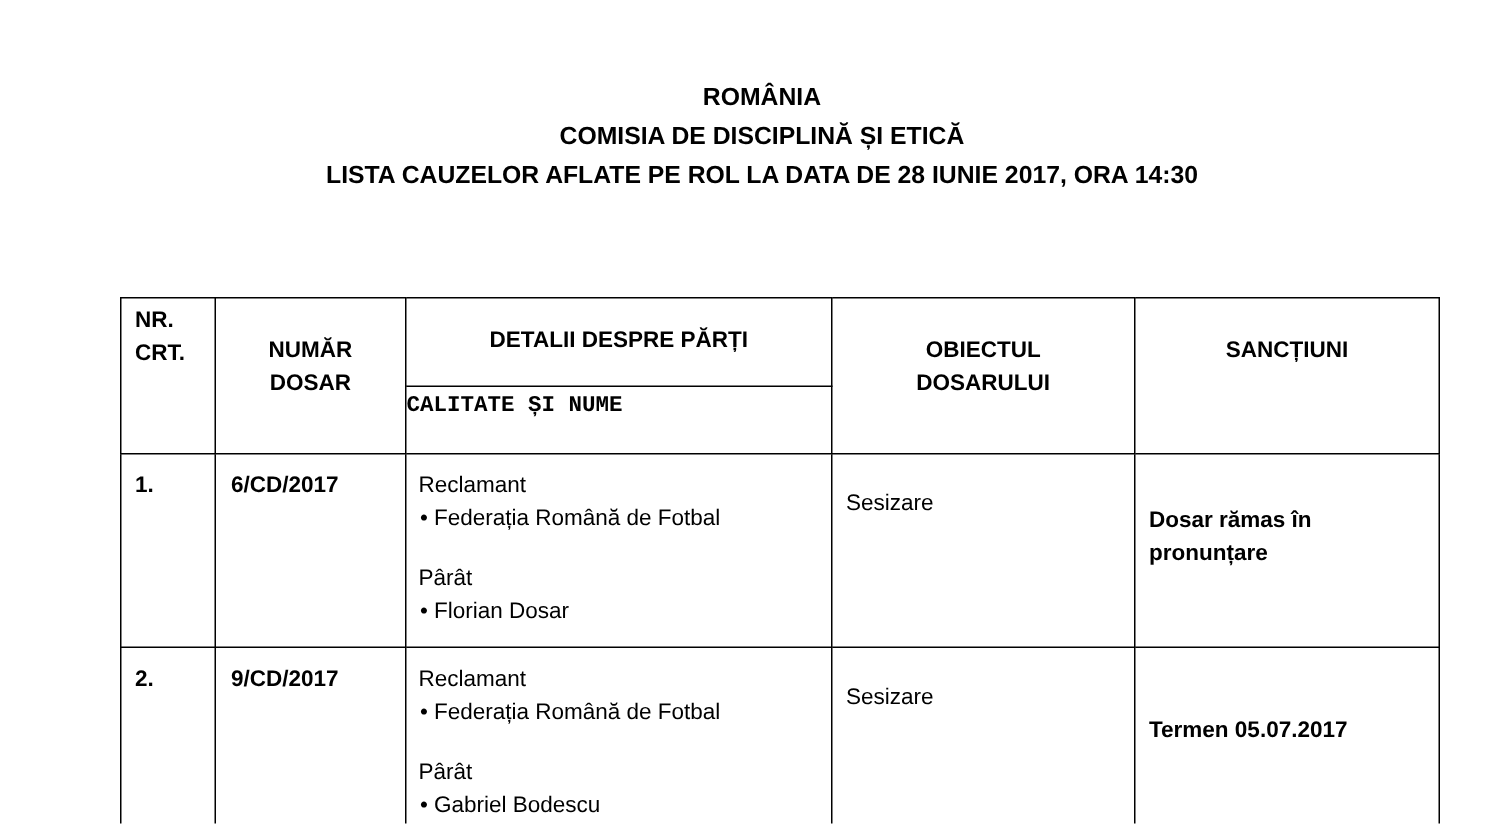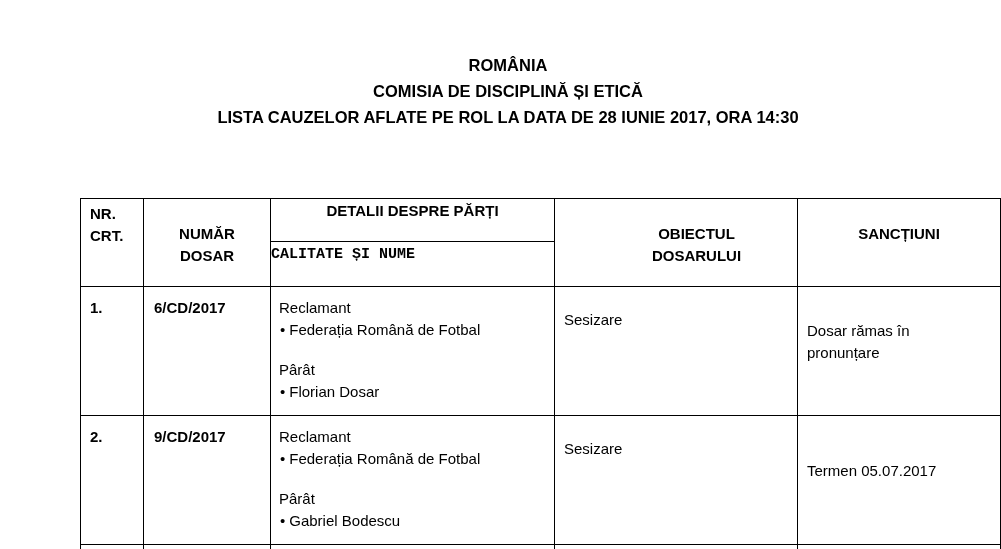--- a/index.html
+++ b/index.html
@@ -17,29 +17,29 @@
       border-collapse: collapse; table-layout: fixed;
       width: 866px;
     }
     td, th {
       border: 1.5px solid #000; vertical-align: top; padding: 0;
       font-size: 15px; line-height: 22px;
     }
     th { font-weight: bold; }
     .h-nr { width: 53px; text-align: left; padding: 4px 0 0 9px; }
     .h-num { width: 126px; text-align: center; padding-top: 24px; }
-    .h-det { width: 283px; text-align: center; height: 41px; padding-top: 1px; }
+    .h-det { width: 283px; text-align: center; height: 41px; padding-top: 17px; }
     .h-cal { text-align: left; height: 42px; padding-top: 2px; font-family: Liberation Mono, monospace; }
-    .h-obj { width: 201px; text-align: center; padding-top: 24px; padding-left: 41px; }
+    .h-obj { width: 201px; text-align: center; padding-top: 24px; }
     .h-san { width: 202px; text-align: center; padding-top: 24px; margin-top: 44px; }
     .c-nr { font-weight: bold; padding: 10px 0 0 9px; height: 118px; }
     .c-num { font-weight: bold; padding: 10px 0 0 10px; }
     .c-det { padding: 10px 0 0 8px; }
     .c-obj { padding: 22px 0 0 9px; margin-left: 32px; }
-    .c-san { font-weight: normal; vertical-align: middle; padding: 0 0 18px 9px; margin-left: 40px; }
+    .c-san { font-weight: bold; vertical-align: middle; padding: 0 0 18px 9px; margin-left: 40px; }
     .role { display: block; }
     .party { display: block; padding-left: 1px; }
     .party .bullet { margin-right: 4px; }
     .gap { height: 18px; }
     .trailing-row td { height: 6px; border-bottom: none; }
   </style>
 </head>
 <body>
 
 <div class="titles">

